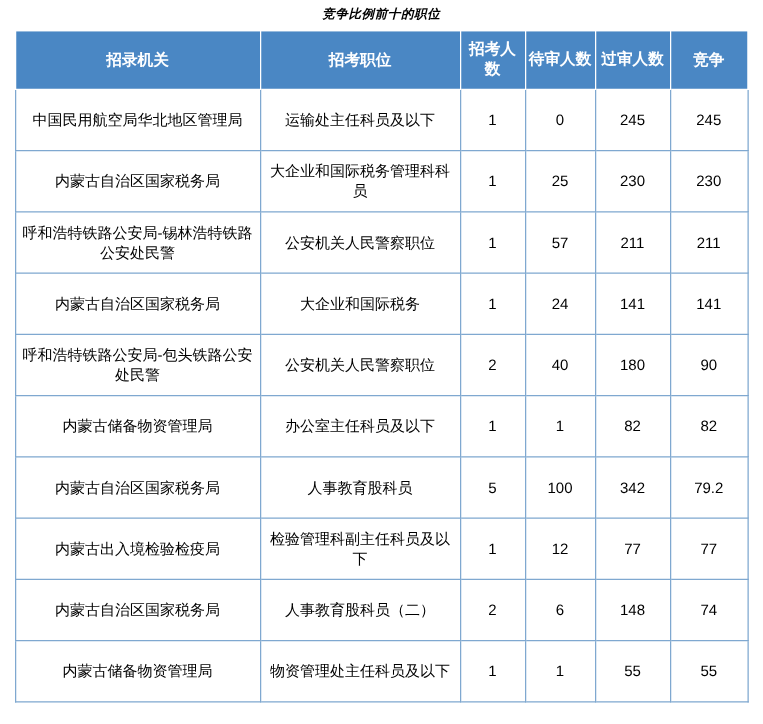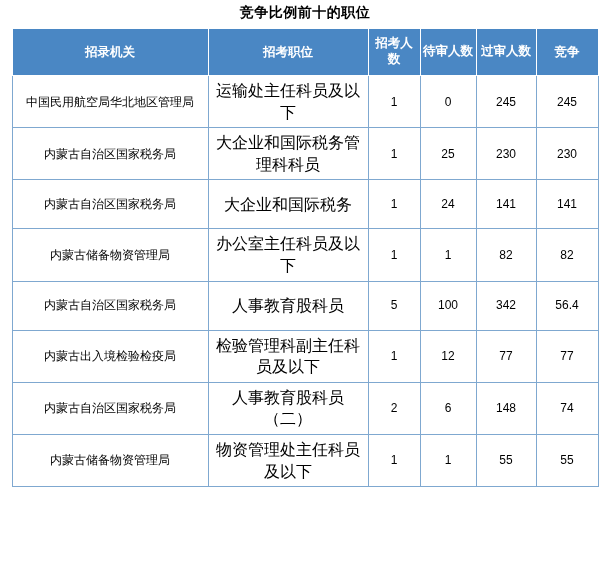--- a/index.html
+++ b/index.html
@@ -15,25 +15,26 @@
   }
   .page {
     width: 610px;
     height: 579px;
     box-sizing: border-box;
     position: relative;
     overflow: hidden;
   }
   .title {
     text-align: center;
-    font-size: 14px;
+    font-size: 10px;
     font-weight: bold;
     color: #000000;
     padding: 4px 0 6px 0;
     letter-spacing: 0.5px;
+    font-style: italic;
   }
   table.data-table {
     border-collapse: collapse;
     width: 508px;
     margin: 0 auto;
     table-layout: fixed;
   }
   table.data-table th,
   table.data-table td {
     border: 1px solid #7fa8d0;
@@ -59,21 +60,21 @@
   }
   tbody td {
     background: #ffffff;
     color: #000000;
     height: 40px;
   }
   tbody td.agency {
     font-size: 12px;
   }
   tbody td.post {
-    font-size: 16px;
+    font-size: 12px;
   }
   tbody td.num {
     font-size: 12px;
   }
   col.c0 { width: 196px; }
   col.c1 { width: 160px; }
   col.c2 { width: 52px; }
   col.c3 { width: 56px; }
   col.c4 { width: 60px; }
   col.c5 { width: 62px; }
@@ -115,42 +116,58 @@
       </tr>
       <tr>
         <td class="agency">内蒙古自治区国家税务局</td>
         <td class="post">大企业和国际税务管理科科员</td>
         <td class="num">1</td>
         <td class="num">25</td>
         <td class="num">230</td>
         <td class="num">230</td>
       </tr>
       <tr>
+        <td class="agency">呼和浩特铁路公安局-锡林浩特铁路公安处民警</td>
+        <td class="post">公安机关人民警察职位</td>
+        <td class="num">1</td>
+        <td class="num">57</td>
+        <td class="num">211</td>
+        <td class="num">211</td>
+      </tr>
+      <tr>
         <td class="agency">内蒙古自治区国家税务局</td>
         <td class="post">大企业和国际税务</td>
         <td class="num">1</td>
         <td class="num">24</td>
         <td class="num">141</td>
         <td class="num">141</td>
+      </tr>
+      <tr>
+        <td class="agency">呼和浩特铁路公安局-包头铁路公安处民警</td>
+        <td class="post">公安机关人民警察职位</td>
+        <td class="num">2</td>
+        <td class="num">40</td>
+        <td class="num">180</td>
+        <td class="num">90</td>
       </tr>
       <tr>
         <td class="agency">内蒙古储备物资管理局</td>
         <td class="post">办公室主任科员及以下</td>
         <td class="num">1</td>
         <td class="num">1</td>
         <td class="num">82</td>
         <td class="num">82</td>
       </tr>
       <tr>
         <td class="agency">内蒙古自治区国家税务局</td>
         <td class="post">人事教育股科员</td>
         <td class="num">5</td>
         <td class="num">100</td>
         <td class="num">342</td>
-        <td class="num">56.4</td>
+        <td class="num">79.2</td>
       </tr>
       <tr>
         <td class="agency">内蒙古出入境检验检疫局</td>
         <td class="post">检验管理科副主任科员及以下</td>
         <td class="num">1</td>
         <td class="num">12</td>
         <td class="num">77</td>
         <td class="num">77</td>
       </tr>
       <tr>

